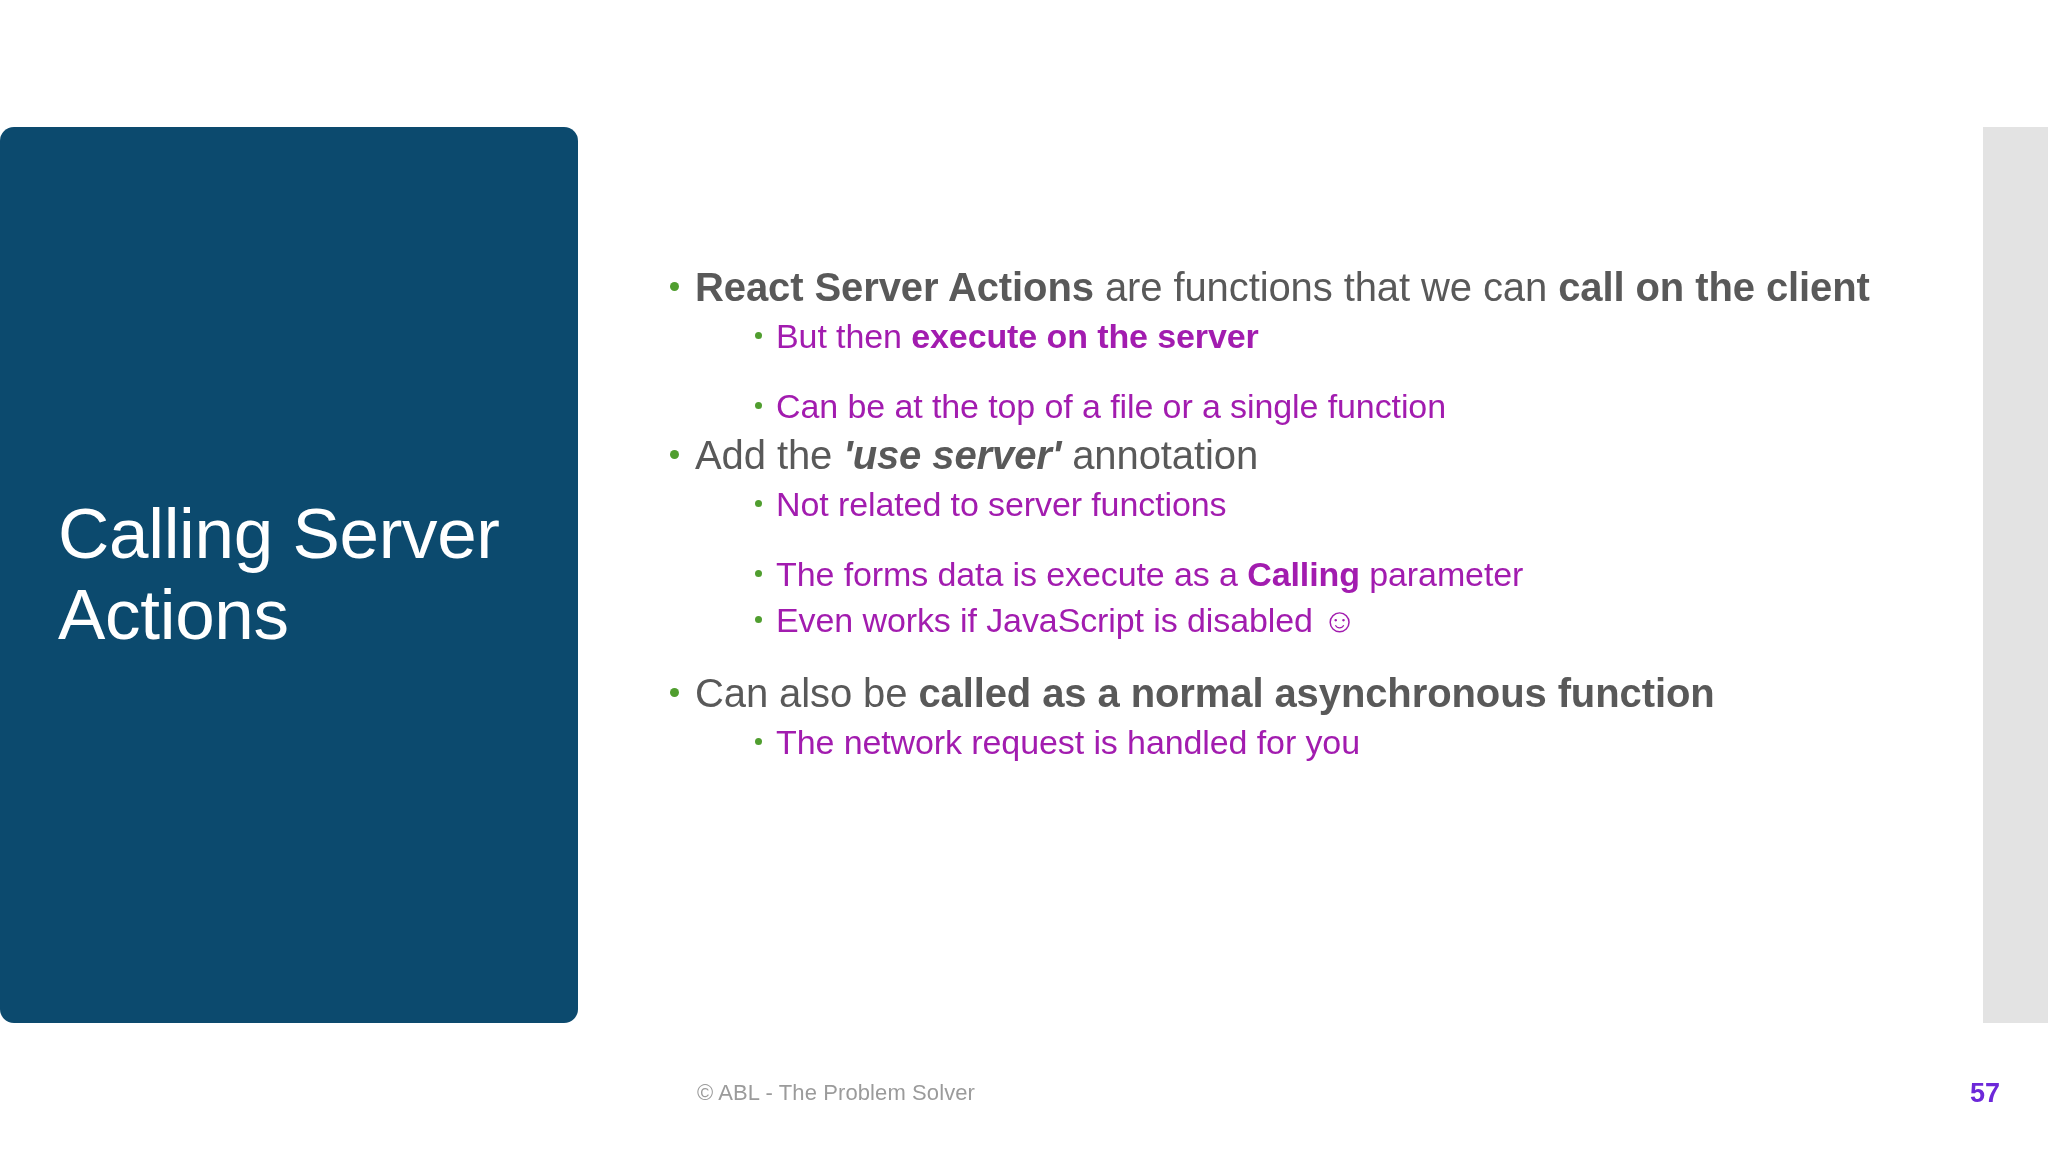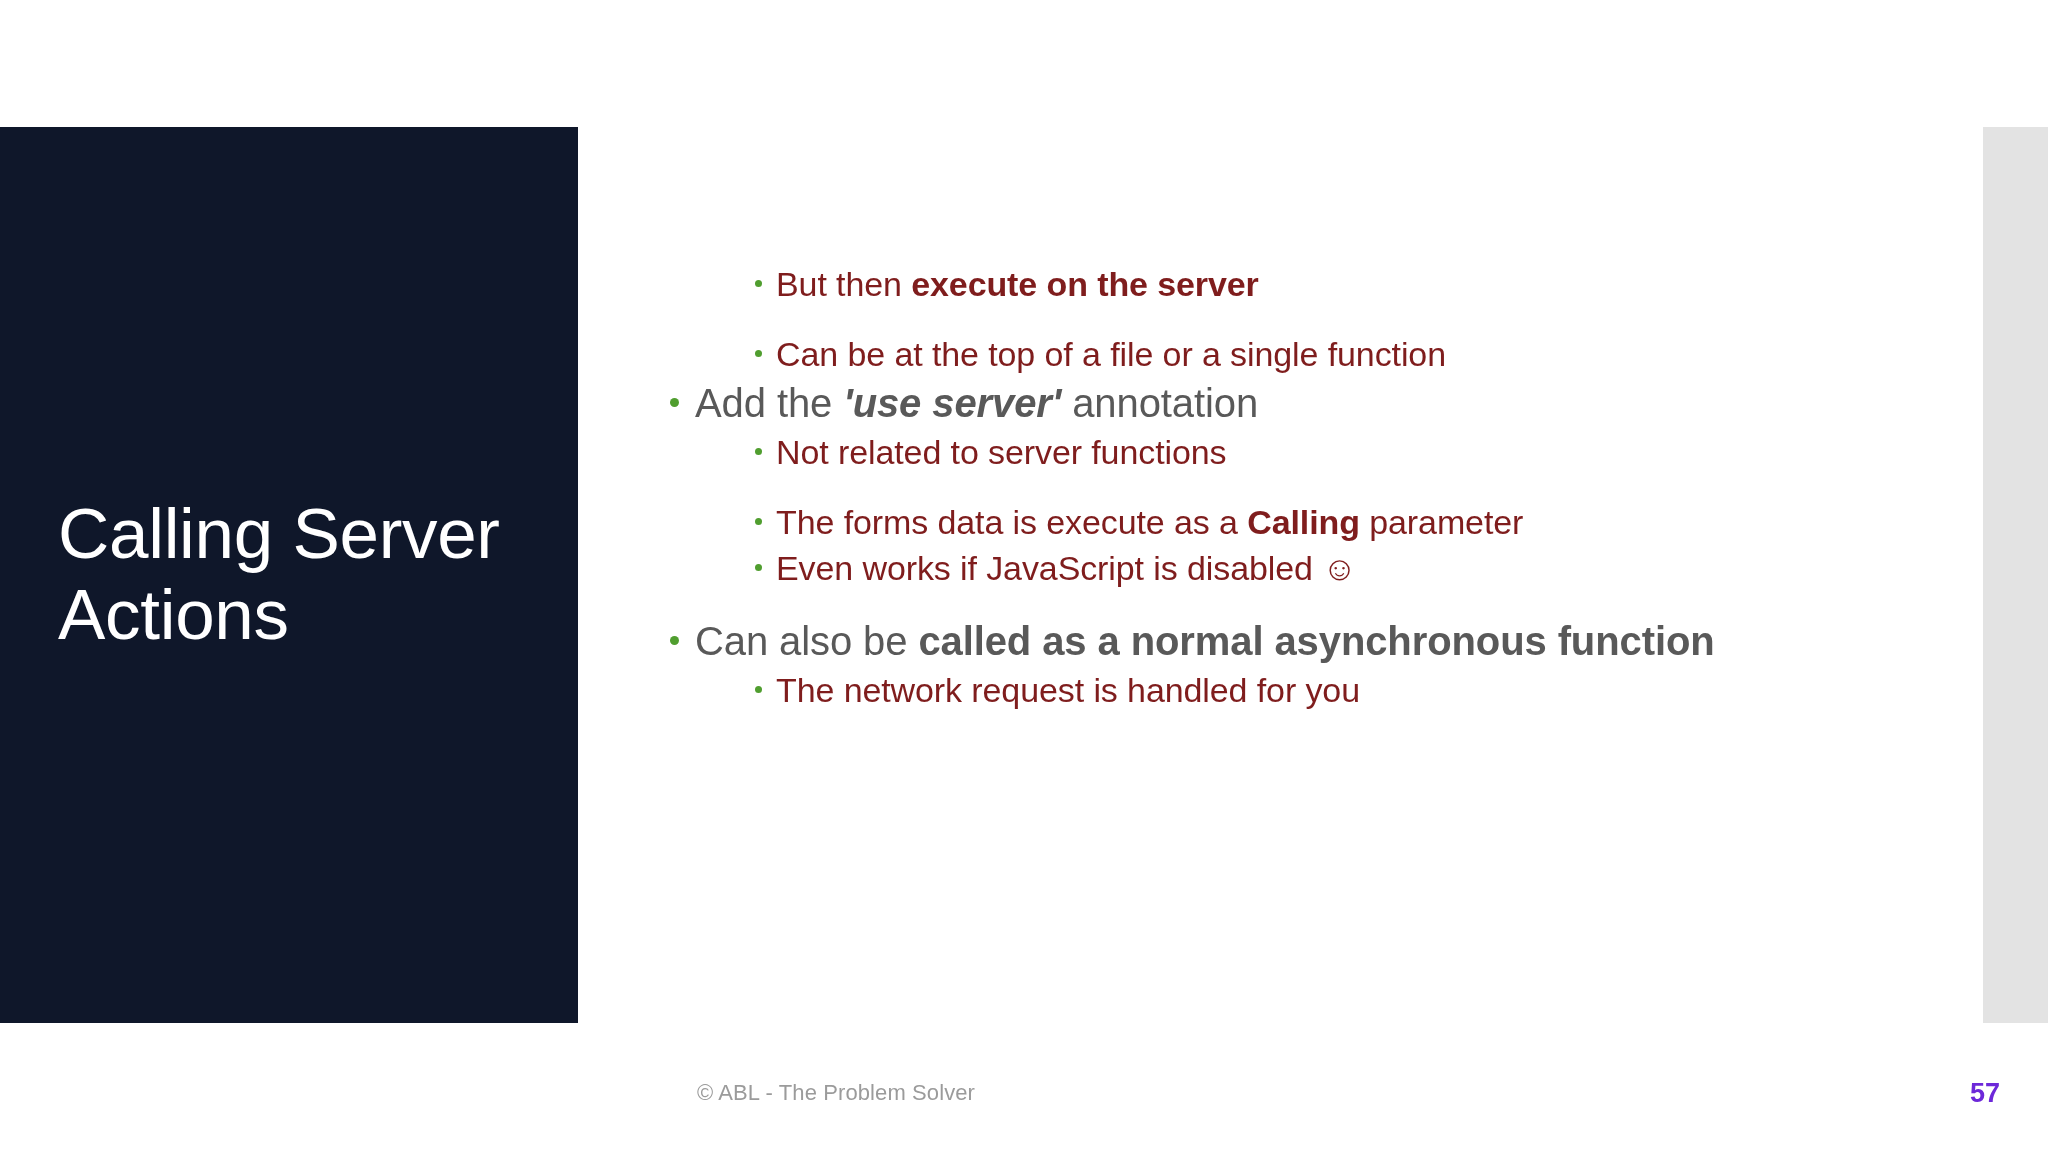--- a/index.html
+++ b/index.html
@@ -22,23 +22,24 @@
     background: #ffffff;
   }
 
   
   #title-panel {
     position: absolute;
     left: 0;
     top: 127px;
     width: 578px;
     height: 896px;
-    background: #0f172a;
+    background: #0c4a6e;
     display: flex;
     align-items: center;
+    border-radius: 14px;
   }
   #slide-title {
     color: #ffffff;
     font-size: 71px;
     line-height: 1.14;
     font-weight: 400;
     padding: 0 40px 0 58px;
     letter-spacing: -0.3px;
     white-space: pre-line;
   }
@@ -96,21 +97,21 @@
     margin-bottom: 2px;
   }
   .lvl2 .dot {
     width: 7px;
     height: 7px;
     margin-top: 18px;
     margin-right: 14px;
     margin-left: 95px;
   }
   .lvl2 .txt {
-    color: #7f1d1d;
+    color: #a21caf;
     font-size: 34px;
     line-height: 44px;
     letter-spacing: -0.1px;
   }
 
   .group-gap { height: 24px; }
 
   b { font-weight: bold; }
   i.bi { font-weight: bold; font-style: italic; }
   .smiley { font-style: normal; }
@@ -141,20 +142,24 @@
 <div id="slide">
 
   <div id="title-panel">
     <div id="slide-title">Calling Server
 Actions</div>
   </div>
 
   <div id="accent-bar"></div>
 
   <div id="content">
+      <div class="bullet-row lvl1">
+        <span class="dot"></span>
+        <span class="txt"><b>React Server Actions</b><span> are functions that we can </span><b>call on the client</b></span>
+      </div>
       <div class="bullet-row lvl2">
         <span class="dot"></span>
         <span class="txt"><span>But then </span><b>execute on the server</b></span>
       </div>
       <div class="group-gap"></div>
       <div class="bullet-row lvl2">
         <span class="dot"></span>
         <span class="txt"><span>Can be at the top of a file or a single function</span></span>
       </div>
       <div class="bullet-row lvl1">

